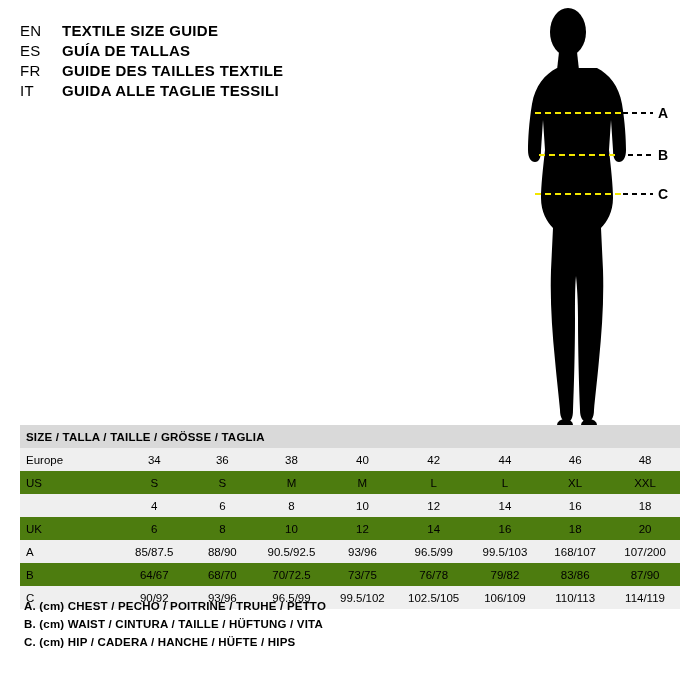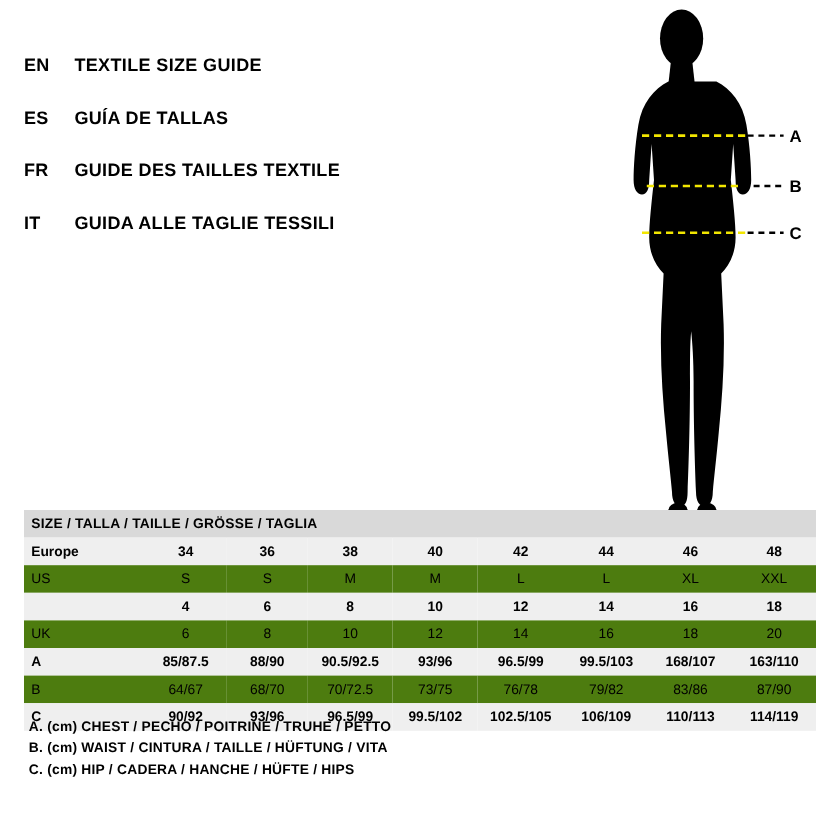--- a/index.html
+++ b/index.html
@@ -24,23 +24,22 @@
     width: 470px;
   }
   .lang-row {
     display: flex;
     align-items: baseline;
     margin-bottom: 3px;
   }
   .lang-code {
     width: 42px;
     font-size: 15px;
-    font-weight: bold;
+    font-weight: normal;
     letter-spacing: 0.3px;
-    margin-top: 24px;
   }
   .lang-title {
     font-size: 15px;
     font-weight: bold;
     letter-spacing: 0.3px;
   }
 
   
   .figure-area {
     position: absolute;
@@ -78,21 +77,20 @@
   }
   .row-head td {
     background: #d9d9d9;
     font-weight: bold;
     font-size: 11.5px;
     letter-spacing: 0.2px;
     margin-left: 11px;
   }
   .row-shade td {
     background: #efefef;
-    font-weight: bold;
   }
   .row-plain td {
     background: #4d7c0f;
   }
   .col-label {
     width: 110px;
     padding-left: 6px !important;
     text-align: left;
   }
   .cell {
@@ -258,21 +256,21 @@
 
       <tr class="row-shade">
         <td class="col-label">A</td>
         <td class="cell">85/87.5</td>
         <td class="cell">88/90</td>
         <td class="cell">90.5/92.5</td>
         <td class="cell">93/96</td>
         <td class="cell">96.5/99</td>
         <td class="cell">99.5/103</td>
         <td class="cell">168/107</td>
-        <td class="cell">163/110</td>
+        <td class="cell">107/200</td>
       </tr>
 
       <tr class="row-plain">
         <td class="col-label">B</td>
         <td class="cell">64/67</td>
         <td class="cell">68/70</td>
         <td class="cell">70/72.5</td>
         <td class="cell">73/75</td>
         <td class="cell">76/78</td>
         <td class="cell">79/82</td>

